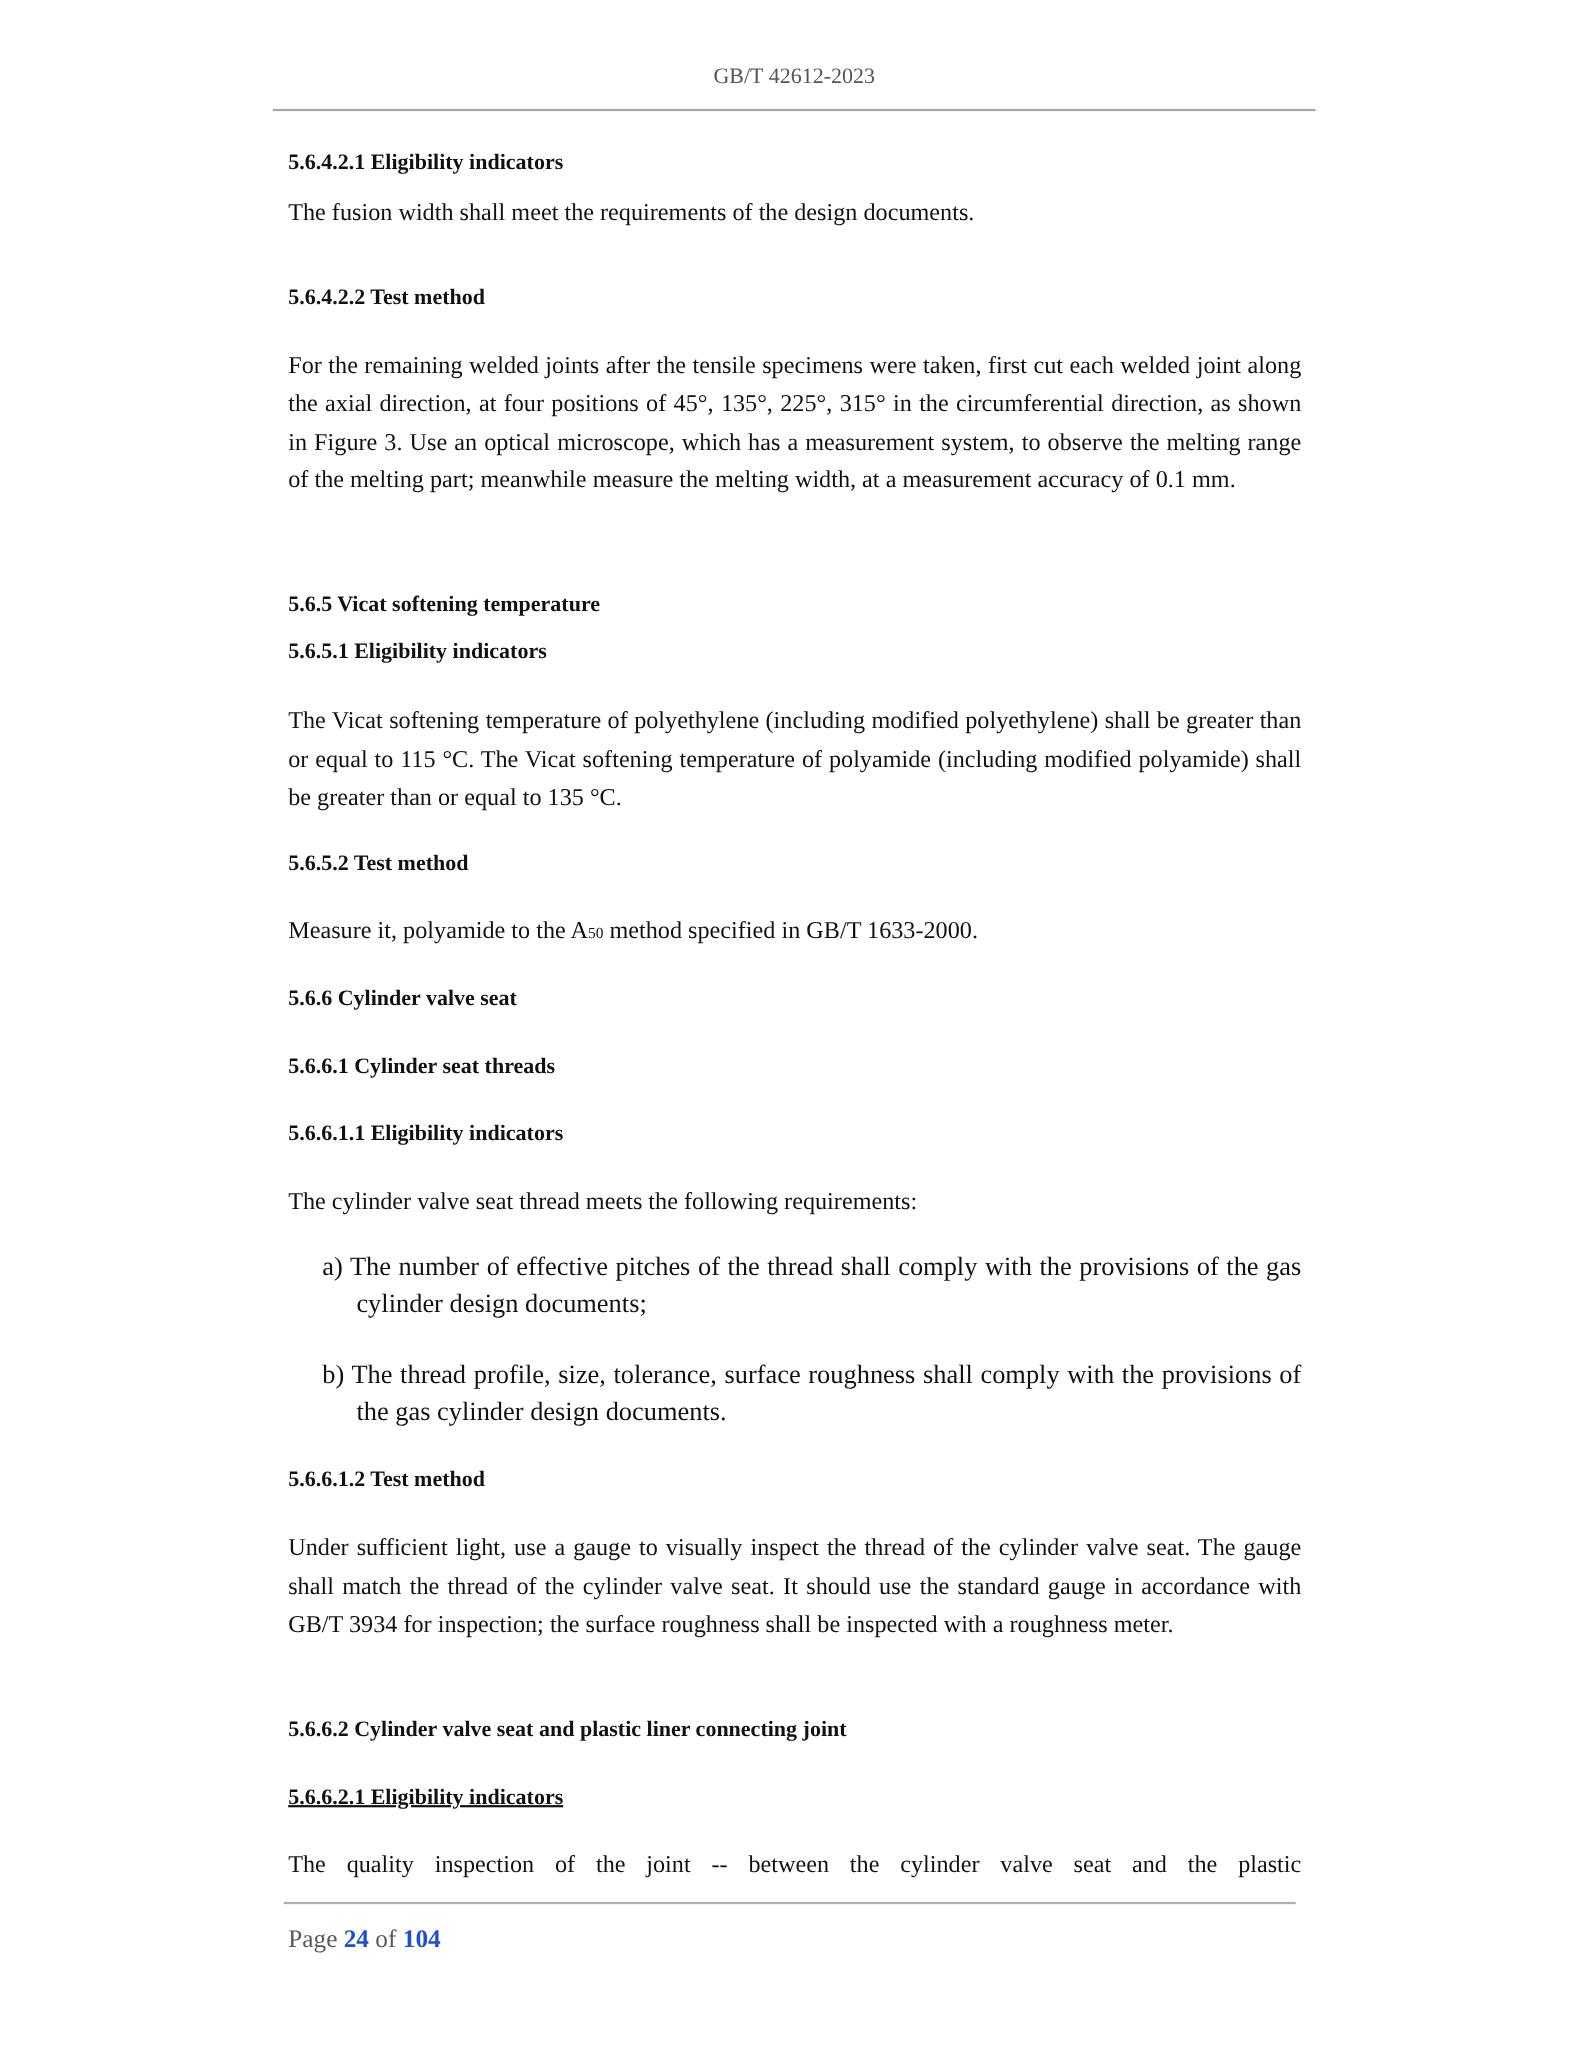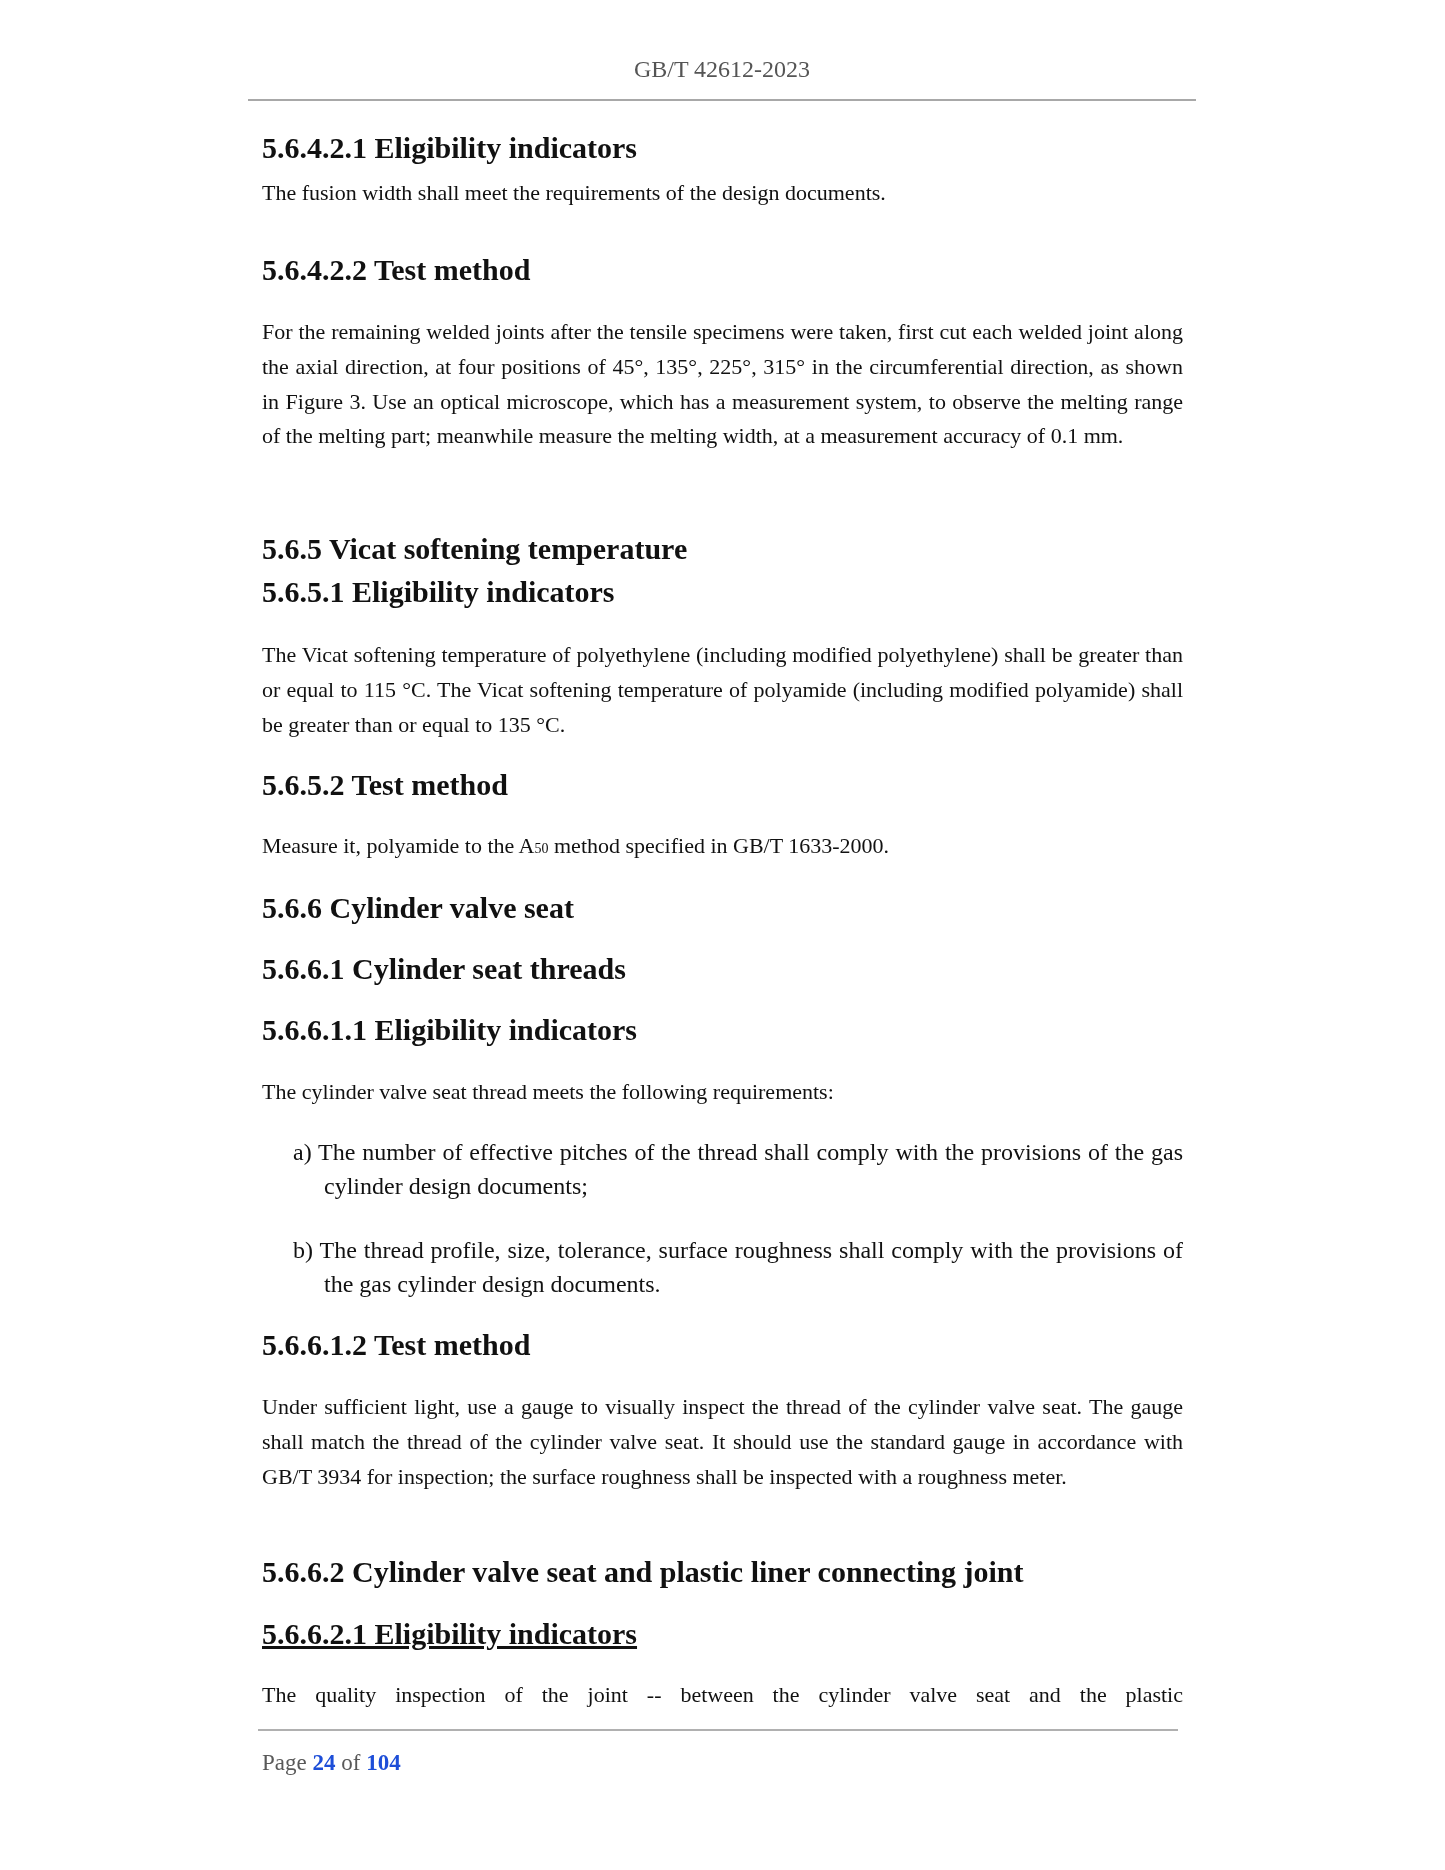--- a/index.html
+++ b/index.html
@@ -1,23 +1,23 @@
 <!DOCTYPE html>
 <html><head>
 <meta charset="utf-8">
 <style>
   html, body { margin: 0; padding: 0; background: #ffffff; }
   body { width: 1445px; height: 1870px; position: relative; overflow: hidden;
          font-family: "Liberation Serif", "DejaVu Serif", serif; color: #111111; }
   .abs { position: absolute; }
   .header-title { left: 248px; width: 948px; top: 54px; text-align: center;
-                  font-size: 24px; line-height: 30px; color: #555555; }
+                  font-size: 20px; line-height: 30px; color: #555555; }
   .rule { position: absolute; height: 0; border-top: 2px solid #a8a8a8; }
   .col { left: 262px; width: 921px; }
-  .h { font-weight: bold; font-size: 30px; line-height: 34.5px; white-space: nowrap; }
+  .h { font-weight: bold; font-size: 20px; line-height: 34.5px; white-space: nowrap; }
   .p { font-size: 22px; line-height: 34.8px; text-align: justify; }
   .p.last-line-left { text-align-last: left; }
   .list-item { position: absolute; left: 293px; width: 890px; font-size: 24px; line-height: 34px;
                text-align: justify; padding-left: 31px; text-indent: -31px; box-sizing: border-box; }
   sub.s { font-size: 14px; vertical-align: 0; line-height: 0; }
   .footer { left: 262px; top: 1748px; width: 916px; font-size: 23px; line-height: 30px; color: #595959;
             display: flex; justify-content: space-between; }
   .footer a { color: #595959; text-decoration: underline; text-underline-offset: 2px; }
   .footer b { font-weight: bold; color: #1d4ed8; }
   .arrow { display: inline-block; margin: 0 4px; }

